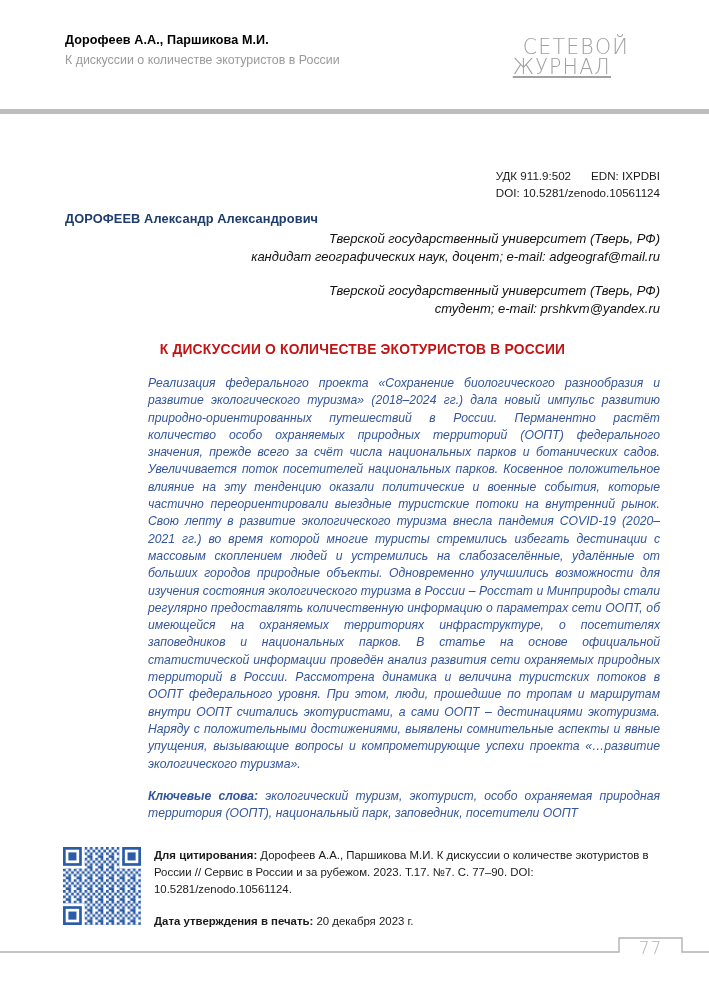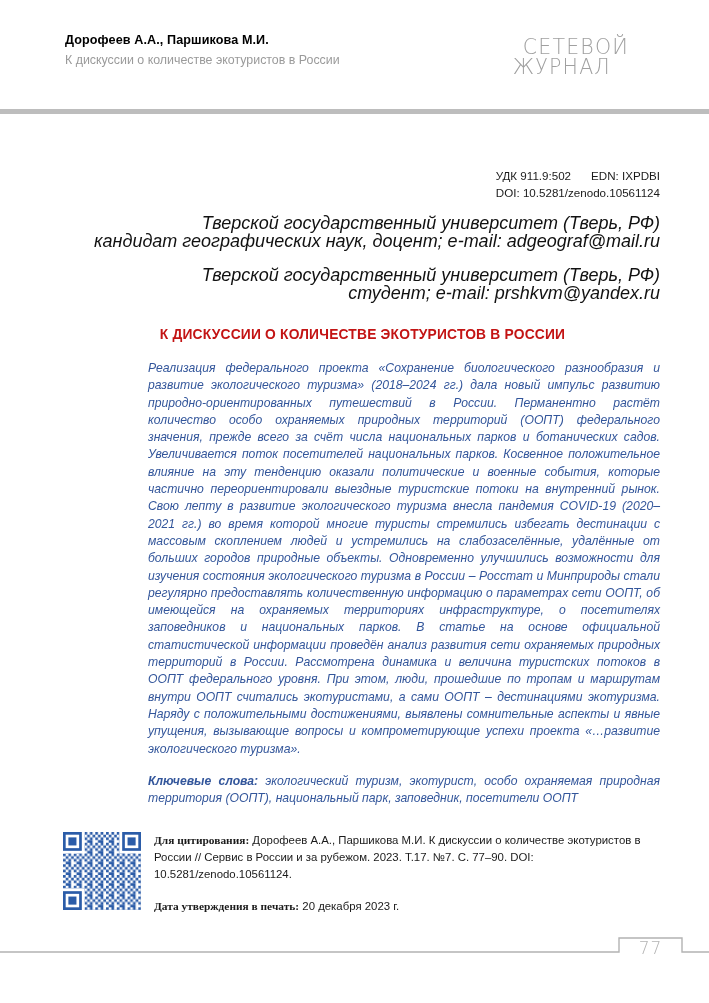--- a/index.html
+++ b/index.html
@@ -15,52 +15,52 @@
   
   .running { position: absolute; left: 65px; top: 33px; }
   .running-authors { font-size: 12.6px; font-weight: bold; color: #000000; letter-spacing: .1px; }
   .running-title   { font-size: 12.4px; color: #9a9a9a; margin-top: 6px; }
 
   .logo { position: absolute; right: 47px; top: 38px; text-align: right;
           color: #a0a0a0; font-size: 20.5px; line-height: 19.5px; letter-spacing: 1.2px;
           font-family: "DejaVu Sans", sans-serif; font-weight: 300; }
   .logo-l1 { margin-right: 33px; }
   .logo-l2 { margin-right: 0; }
-  .logo-l3 { margin-right: 51px; }
+  .logo-l3 { margin-right: 51px; text-decoration: underline; }
 
   .header-bar { position: absolute; left: 0; top: 109px; width: 709px; height: 5px; background: #bdbdbd; }
 
   
   .meta { position: absolute; right: 49px; top: 167px; text-align: right;
           font-size: 11.6px; color: #1a1a1a; line-height: 17px; }
   .meta-gap { display: inline-block; width: 20px; }
 
   
   .content { position: absolute; left: 65px; top: 211px; width: 595px; }
 
   .author-name { font-size: 12.8px; font-weight: bold; color: #1f3c6e; letter-spacing: .1px; }
-  .author-affil { text-align: right; font-style: italic; font-size: 18px; color: #111;
+  .author-affil { text-align: right; font-style: italic; font-size: 13px; color: #111;
                   line-height: 17.5px; margin-top: 4px; }
   .author-block + .author-block { margin-top: 17px; }
 
   .article-title { margin-top: 25px; text-align: center; font-size: 13.8px; font-weight: bold;
                    color: #c31414; letter-spacing: .2px; }
 
   .abstract { margin-top: 18px; margin-left: 83px; text-align: justify;
               font-style: italic; font-size: 12.2px; color: #33569b; line-height: 17.3px; }
   .keywords { margin-top: 15px; margin-left: 83px; text-align: justify;
               font-style: italic; font-size: 12.2px; color: #33569b; line-height: 17.3px; }
   .kw-label { font-weight: bold; }
 
   
   .citation-row { margin-top: 25px; display: flex; align-items: flex-start; }
   .qr { flex: 0 0 78px; width: 78px; height: 78px; margin-left: -2px; }
   .cite-col { margin-left: 13px; font-size: 11.4px; color: #1a1a1a; line-height: 17px; }
   .cite-text { }
-  .cite-label, .date-label { font-weight: bold; font-family: Liberation Serif, serif; }
+  .cite-label, .date-label { font-weight: bold; }
   .dates { margin-top: 15px; }
 
   
   .footer-rule { position: absolute; left: 0; top: 936px; width: 709px; height: 20px; }
   .page-number { position: absolute; left: 619px; top: 938px; width: 63px; text-align: center;
                  font-size: 17px; color: #b3b3b3; font-family: "DejaVu Sans", sans-serif;
                  font-weight: 300; letter-spacing: 1px; }
 </style>
 </head>
 <body>
@@ -82,20 +82,21 @@
   <div class="meta">
     <div>
       <span>УДК 911.9:502</span><span class="meta-gap"></span><span>EDN: IXPDBI</span>
     </div>
     <div>DOI: 10.5281/zenodo.10561124</div>
   </div>
 
   <div class="content">
 
     <div class="author-block">
+      <div class="author-name">ДОРОФЕЕВ Александр Александрович</div>
       <div class="author-affil">
         <div>Тверской государственный университет (Тверь, РФ)</div>
         <div>кандидат географических наук, доцент; e-mail: adgeograf@mail.ru</div>
       </div>
     </div>
 
     <div class="author-block">
       <div class="author-affil">
         <div>Тверской государственный университет (Тверь, РФ)</div>
         <div>студент; e-mail: prshkvm@yandex.ru</div>

